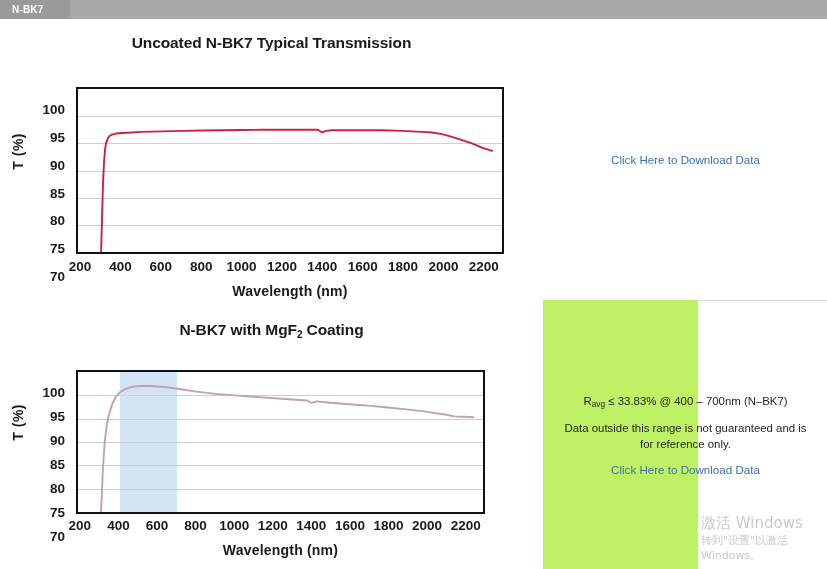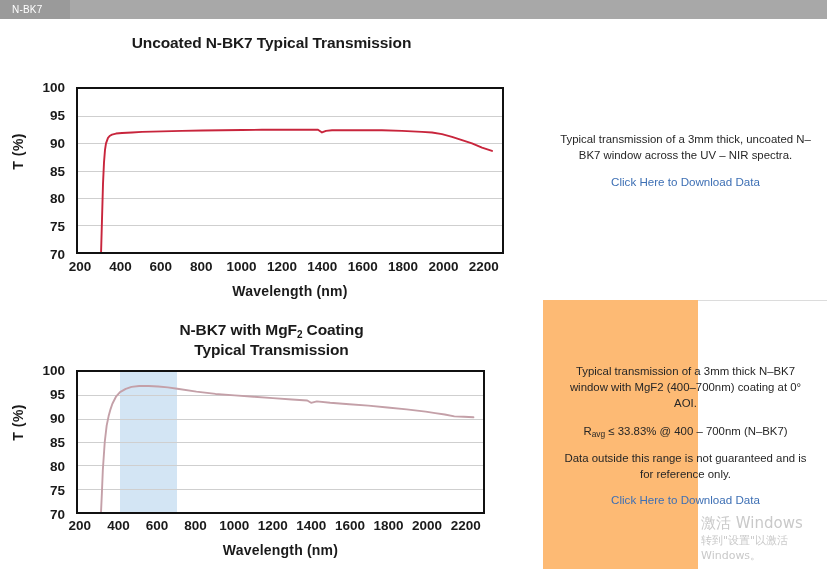--- a/index.html
+++ b/index.html
@@ -12,32 +12,32 @@
   #app { position: relative; width: 827px; height: 569px; background:#fff; }
 
   
   .tabbar {
     position: absolute; left: 0; top: 0; width: 827px; height: 19px;
     background: #9a9a9a;
   }
   .tab {
     position: absolute; left: 0; top: 0; height: 19px;
     display: flex; align-items: center; padding: 0 14px 0 12px;
-    color: #ffffff; font-size: 10px; font-weight: normal; letter-spacing: .2px;
+    color: #ffffff; font-size: 10px; font-weight: bold; letter-spacing: .2px;
     background: #9a9a9a;
   }
   .tabbar-rest {
     position: absolute; left: 70px; top: 0; right: 0; height: 19px;
     background: #a8a8a8;
   }
 
   
   .row { position: absolute; left: 0; width: 698px; }
   .row-top    { top: 19px;  height: 281px; background:#ffffff; }
-  .row-bottom { top: 300px; height: 269px; background:#fdba74; }
+  .row-bottom { top: 300px; height: 269px; background:#bef264; }
   .row-bottom .leftpane { background:#ffffff; }
 
   .hdivider {
     position: absolute; left: 0; top: 300px; width: 827px; height: 1px;
     background: #dcdcdc;
   }
   .vdivider-top {
     position: absolute; left: 543px; top: 19px; width: 1px; height: 281px;
     background: #dcdcdc;
   }
@@ -73,21 +73,21 @@
     writing-mode: vertical-rl; transform: rotate(180deg);
     letter-spacing: .5px;
   }
   .chart1 .ylabel { top: 62px; }
   .chart2 .ylabel { top: 48px; }
 
   .yticks {
     position: absolute; left: 27px; width: 38px;
     font-weight: bold; font-size: 13.5px; color:#1a1a1a; text-align: right;
   }
-  .ytick { position: absolute; right: 0; transform: translateY(-50%); white-space: nowrap; }
+  .ytick { position: absolute; right: 0; transform: translateY(-50%); white-space: nowrap; margin-top: 22px; }
 
   .plotbox {
     position: absolute; border: 2px solid #111; background: #ffffff;
     overflow: hidden;
   }
   .chart1 .plotbox { left: 76px; top: 16px; width: 428px; height: 167px; }
   .chart2 .plotbox { left: 76px; top: 14px; width: 409px; height: 144px; }
 
   .grid { position: absolute; left: 0; right: 0; height: 1px; background: #cfcfcf; }
   .band { position: absolute; top: 0; bottom: 0; background: #d3e5f4; }
@@ -188,34 +188,32 @@
             <div class="xtick" style="left: 76.4151%;">1800</div>
             <div class="xtick" style="left: 85.8491%;">2000</div>
             <div class="xtick" style="left: 95.283%;">2200</div>
           </div>
 
         <div class="xlabel">Wavelength (nm)</div>
       </div>
     </div>
 
     <div class="rightpane">
-      <p class="desc">Typical transmission of a 3mm thick, uncoated N–BK7 window across the UV – NIR spectra.</p>
       <a class="dl-link">Click Here to Download Data</a>
     </div>
   </div>
 
   <div class="row row-bottom">
 
     <div class="leftpane">
 
       <div class="chart-title" style="position:absolute; left:0; top:20px; width:543px;">
         <div>
           <span>N-BK7 with MgF</span><sub>2</sub><span> Coating</span>
         </div>
-        <div>Typical Transmission</div>
       </div>
 
       <div class="chart chart2" style="top:56px;">
 
         <div class="ylabel">T (%)</div>
 
         <div class="yticks" style="top:14px; height:144px;">
           <div class="ytick" style="top:0%">100</div>
           <div class="ytick" style="top:16.667%">95</div>
           <div class="ytick" style="top:33.333%">90</div>
@@ -249,21 +247,20 @@
             <div class="xtick" style="left: 76.4151%;">1800</div>
             <div class="xtick" style="left: 85.8491%;">2000</div>
             <div class="xtick" style="left: 95.283%;">2200</div>
           </div>
 
         <div class="xlabel">Wavelength (nm)</div>
       </div>
     </div>
 
     <div class="rightpane rp2">
-      <p class="desc">Typical transmission of a 3mm thick N–BK7 window with MgF2 (400–700nm) coating at 0° AOI.</p>
       <p class="desc"><span>R</span><sub>avg</sub><span> ≤ 33.83% @ 400 – 700nm (N–BK7)</span></p>
       <p class="desc">Data outside this range is not guaranteed and is for reference only.</p>
       <a class="dl-link">Click Here to Download Data</a>
     </div>
   </div>
 
   <div class="watermark">
     <div class="wm1">激活 Windows</div>
     <div class="wm2">转到"设置"以激活 Windows。</div>
   </div>

